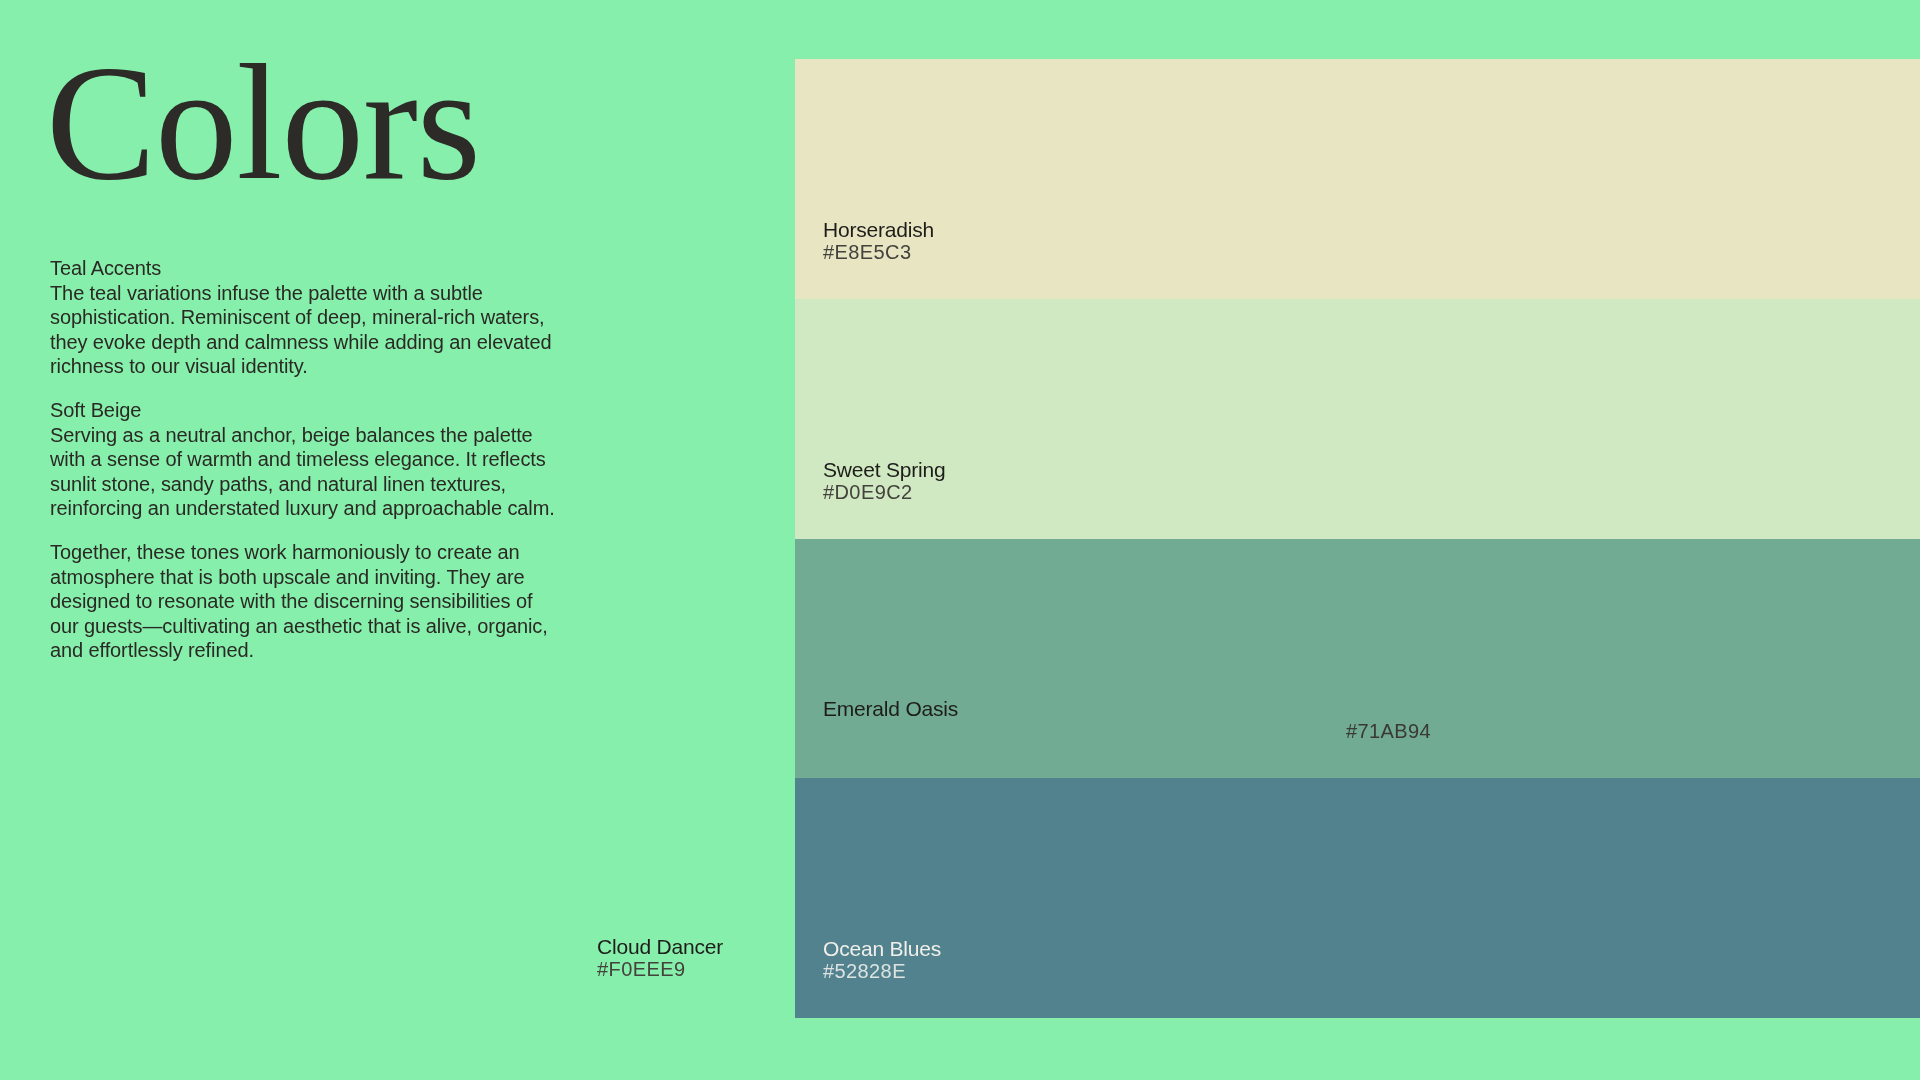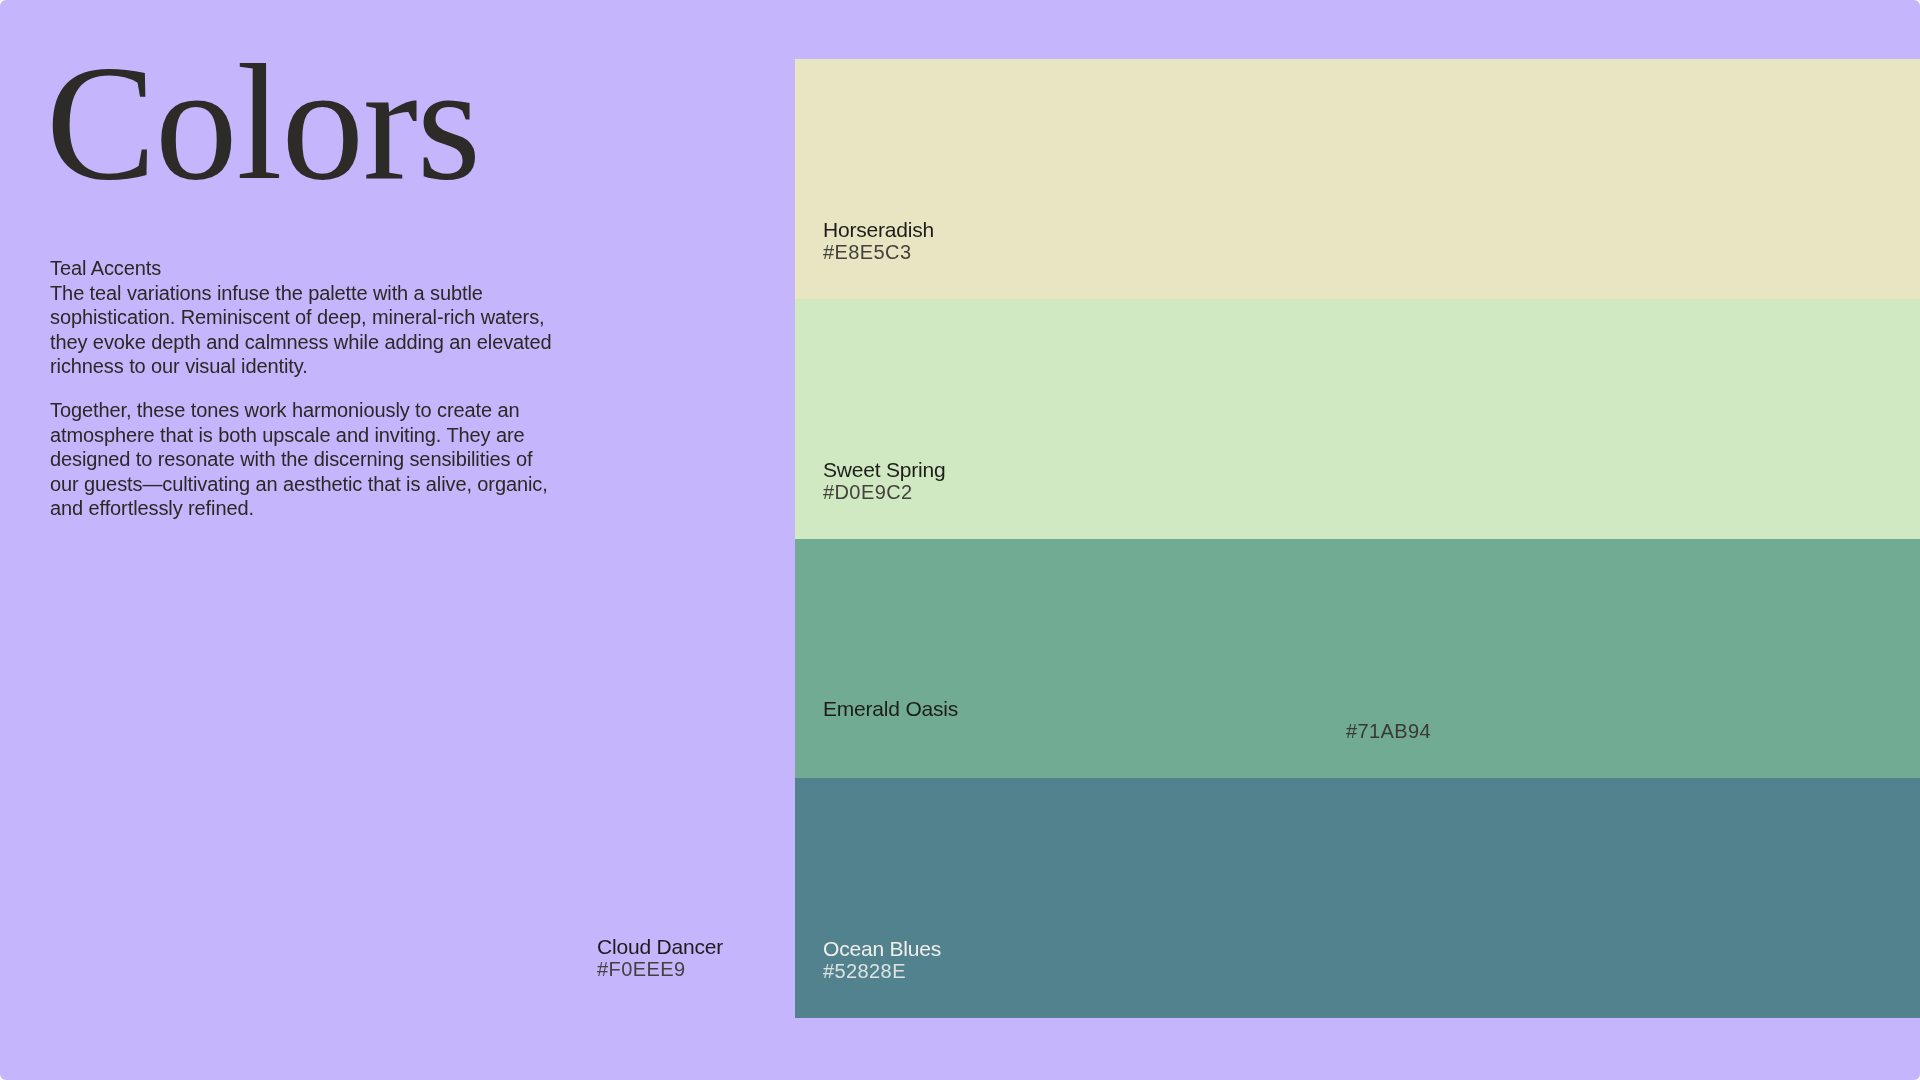--- a/index.html
+++ b/index.html
@@ -75,30 +75,35 @@
   }
   .floating-label {
     position: absolute;
     left: 597px;
     top: 936px;
   }
 </style>
 </head>
 <body>
 
-<div class="canvas" style="background: #c4b5fd; border-radius: 6px;">
+<div class="canvas" style="background: #86efac;">
 
   <h1 class="page-title">Colors</h1>
 
   <div class="text-col">
     <p>Teal Accents
 The teal variations infuse the palette with a subtle
 sophistication. Reminiscent of deep, mineral-rich waters,
 they evoke depth and calmness while adding an elevated
 richness to our visual identity.</p>
+    <p>Soft Beige
+Serving as a neutral anchor, beige balances the palette
+with a sense of warmth and timeless elegance. It reflects
+sunlit stone, sandy paths, and natural linen textures,
+reinforcing an understated luxury and approachable calm.</p>
     <p>Together, these tones work harmoniously to create an
 atmosphere that is both upscale and inviting. They are
 designed to resonate with the discerning sensibilities of
 our guests—cultivating an aesthetic that is alive, organic,
 and effortlessly refined.</p>
   </div>
 
   <div class="floating-label swatch-label">
     <div class="swatch-name" style="color: rgb(30, 29, 26);">Cloud Dancer</div>
     <div class="swatch-hex" style="color: rgb(67, 66, 60);">#F0EEE9</div>

